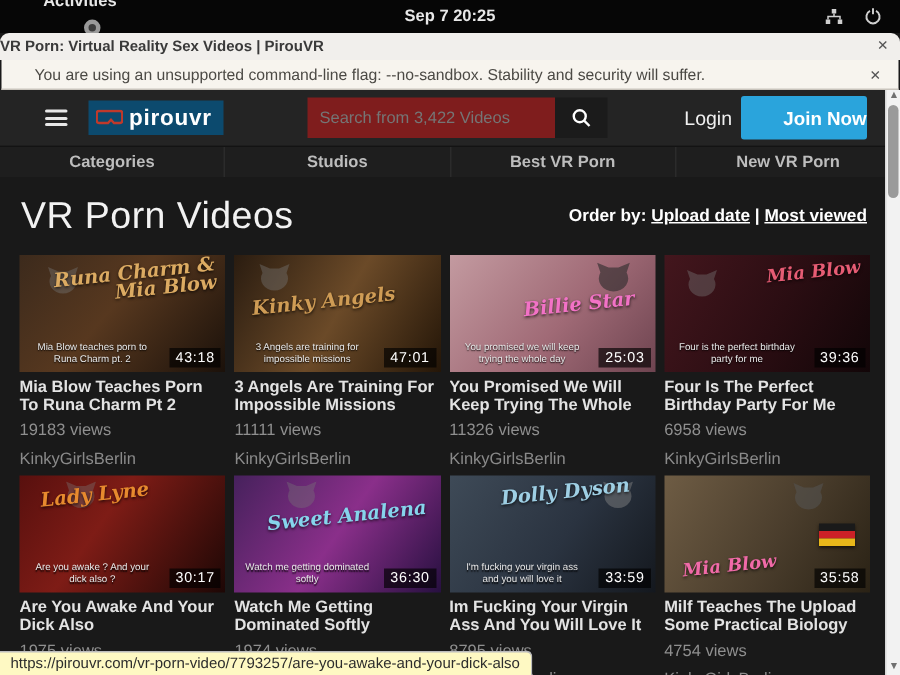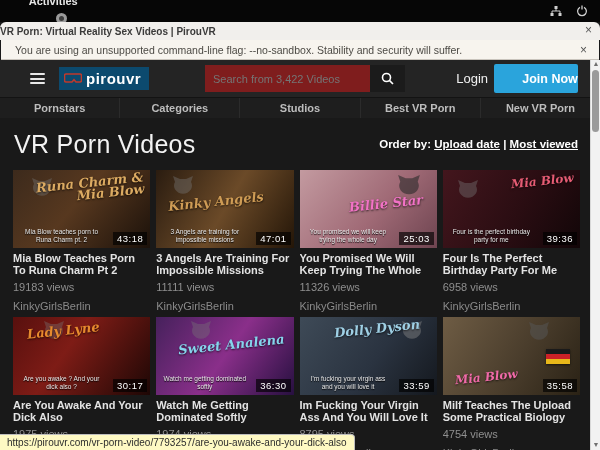--- a/index.html
+++ b/index.html
@@ -22,21 +22,21 @@
 
   
   .tabbar { position:absolute; top:22px; left:0; width:600px; height:18px; background:#f1efec;
             border-radius:6px 6px 0 0; display:flex; align-items:center; }
   .tab-title { flex:1; font-size:10px; font-weight:bold; color:#3a3a3a; }
   .tab-close { position:absolute; right:8px; top:1px; color:#555; font-size:12px; cursor:default; }
 
   
   .warnbar { position:absolute; top:40px; left:1px; width:598px; height:20px; background:#f7f4ee;
              border-bottom:1px solid #c9c4bc; display:flex; align-items:center; }
-  .warn-msg { flex:1; padding-left:14px; font-size:10.5px; color:#4c4a45; }
+  .warn-msg { flex:1; padding-left:22px; font-size:10.5px; color:#4c4a45; }
   .warn-close { padding-right:12px; color:#555; font-size:12px; }
 
   
   .viewport { position:absolute; top:60px; left:0; width:600px; height:390px; background:#191919; overflow:hidden; }
 
   
   .site-header { position:relative; height:37px; background:#242424; display:flex; align-items:center; }
   .hamburger { width:15px; height:11px; margin-left:30px; display:flex; flex-direction:column;
                justify-content:space-between; }
   .hamburger span { display:block; height:2px; background:#e8e8e8; border-radius:1px; }
@@ -125,20 +125,21 @@
 
 <div class="screen">
 
   <div class="sysbar">
     <div class="sys-left">
       <span class="act-dot"></span>
       <span>Activities</span>
       <span class="chrome-ic"></span>
       <span>Google Chrome</span>
     </div>
+    <div class="sys-center">Sep 7 20:25</div>
     <div class="sys-right">
       <svg width="12" height="12" viewBox="0 0 12 12">
         <rect x="4.5" y="1" width="3" height="3" fill="#cfcfcf"></rect>
         <rect x="0.5" y="8" width="3" height="3" fill="#cfcfcf"></rect>
         <rect x="8.5" y="8" width="3" height="3" fill="#cfcfcf"></rect>
         <path d="M6 4v2M2 8V6h8v2" stroke="#cfcfcf" stroke-width="1" fill="none"></path>
       </svg>
       <svg width="12" height="12" viewBox="0 0 12 12">
         <path d="M4 2.3a4.4 4.4 0 1 0 4 0" stroke="#cfcfcf" stroke-width="1.3" fill="none"></path>
         <line x1="6" y1="0.5" x2="6" y2="4.5" stroke="#cfcfcf" stroke-width="1.3"></line>
@@ -177,21 +178,20 @@
             <circle cx="5.5" cy="5.5" r="4" fill="none" stroke="#fff" stroke-width="1.6"></circle>
             <line x1="8.6" y1="8.6" x2="12" y2="12" stroke="#fff" stroke-width="1.6"></line>
           </svg>
         </button>
       </div>
       <a class="login">Login</a>
       <button class="join-btn">Join Now</button>
     </div>
 
     <div class="navbar">
-      <a class="nav-item">Pornstars</a>
       <a class="nav-item">Categories</a>
       <a class="nav-item">Studios</a>
       <a class="nav-item">Best VR Porn</a>
       <a class="nav-item">New VR Porn</a>
     </div>
 
     <div class="page-head">
       <h1>VR Porn Videos</h1>
       <div class="orderby">
         <span>Order by:</span>

